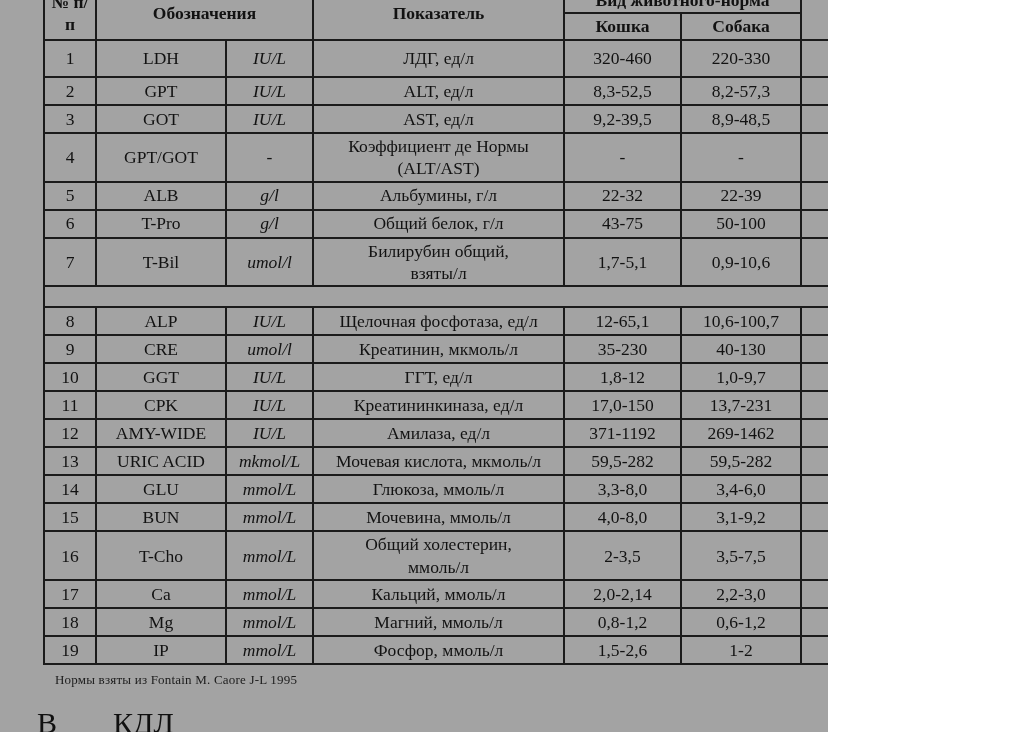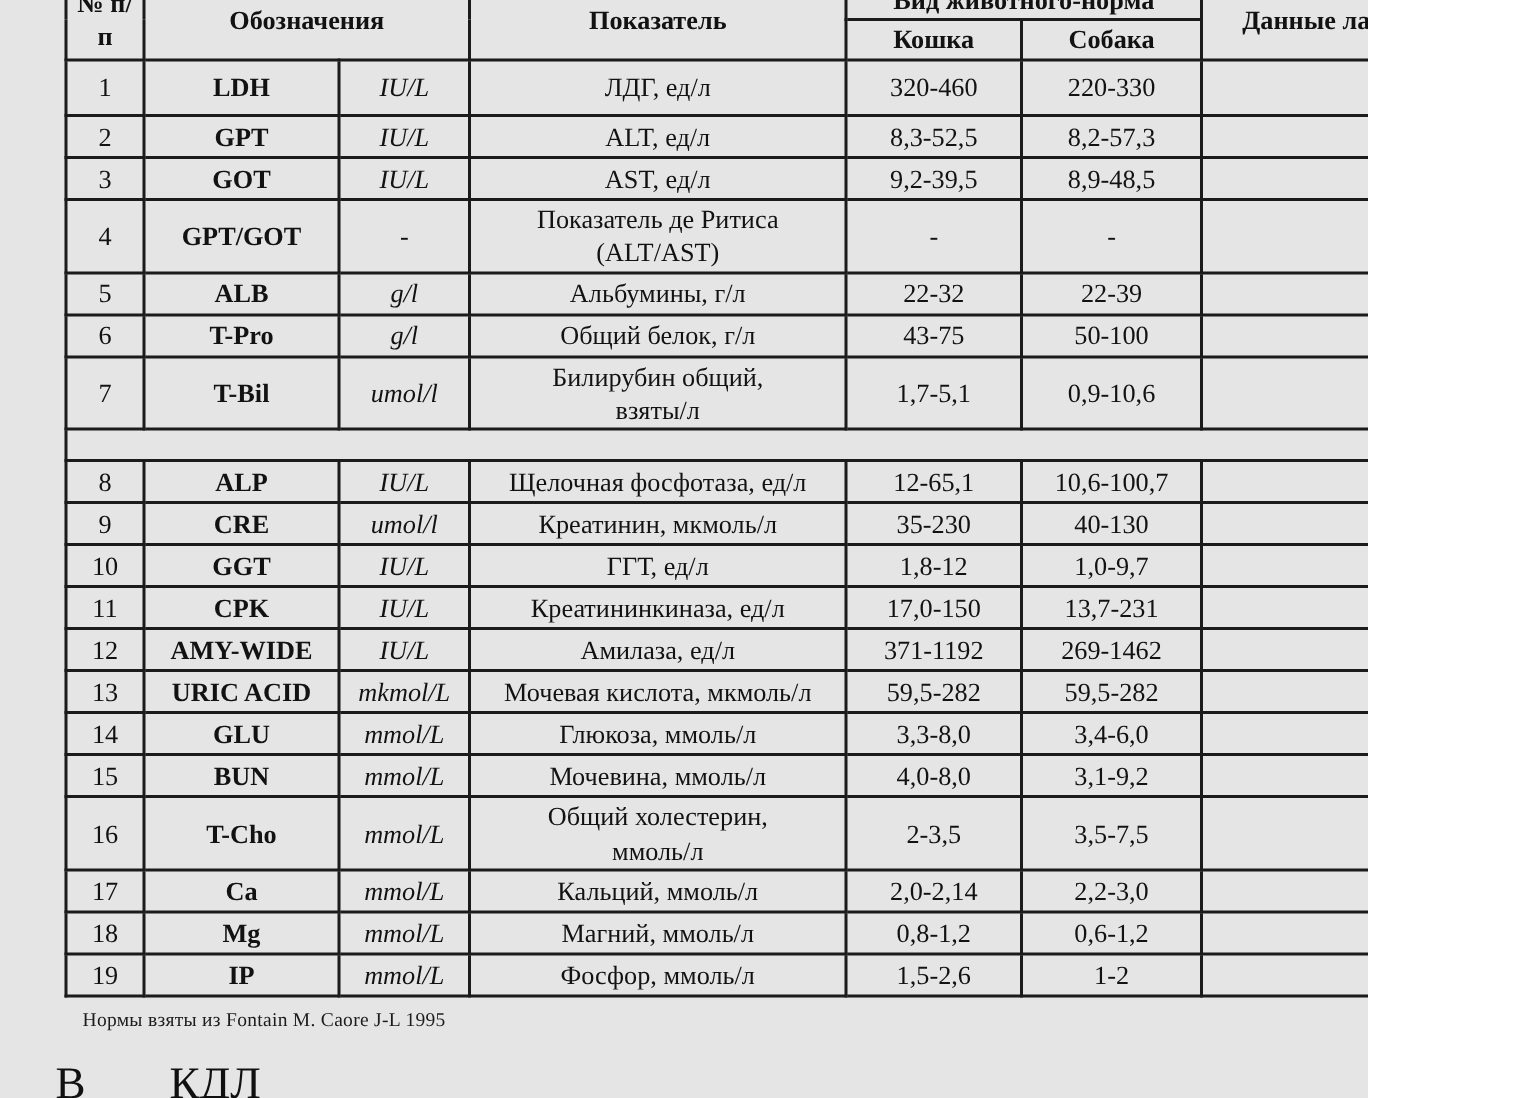--- a/index.html
+++ b/index.html
@@ -3,43 +3,43 @@
 <meta charset="utf-8">
 <style>
   * { margin: 0; padding: 0; box-sizing: border-box; }
   html, body { background: #ffffff; }
   body {
     width: 1010px; height: 732px; overflow: hidden;
     font-family: "Liberation Serif", serif;
     color: #121212;
   }
   .page {
-    position: relative; width: 912px; height: 732px;
-    overflow: hidden; background: #e5e5e5;
+    position: relative; width: 828px; height: 732px;
+    overflow: hidden; background: #a3a3a3;
   }
   
   .content { position: absolute; top: -14px; left: 43px; width: 1040px; }
 
   table.ref-table {
     border-collapse: collapse; table-layout: fixed; width: 979px;
   }
   .ref-table th, .ref-table td {
     border: 2px solid #1b1b1b;
     vertical-align: middle; text-align: center;
     padding: 1px 4px;
     font-size: 17.5px; line-height: 1.28;
     overflow: hidden;
   }
   .ref-table th { font-weight: bold; padding: 1px 2px; }
   .hrow1 { height: 26px; }
   .hrow2 { height: 26px; }
   tbody td { height: 28px; }
   tbody tr:first-child td { height: 37px; }
   .cell-num { font-size: 16.5px; }
-  .cell-abbr { font-weight: bold; border-radius: 15px; }
+  .cell-abbr { font-weight: normal; border-radius: 15px; }
   .cell-unit { padding: 1px 1px; font-style: italic; }
   .cell-indicator { text-align: left; padding-left: 7px; white-space: pre-line; }
   .divider-cell { height: 21px; }
 
   .footnote {
     margin: 7px 0 0 12px;
     font-size: 13px; letter-spacing: 0.2px; color: #1c1c1c;
   }
   .partial-heading {
     margin: 17px 0 0 -6px;
@@ -101,21 +101,21 @@
             <td class="cell-unit">IU/L</td>
             <td class="cell-indicator">AST, ед/л</td>
             <td class="cell-cat">9,2-39,5</td>
             <td class="cell-dog">8,9-48,5</td>
             <td class="cell-lab"></td>
           </tr>
           <tr>
             <td class="cell-num">4</td>
             <td class="cell-abbr">GPT/GOT</td>
             <td class="cell-unit">-</td>
-            <td class="cell-indicator">Показатель де Ритиса
+            <td class="cell-indicator">Коэффициент де Нормы
 (ALT/AST)</td>
             <td class="cell-cat">-</td>
             <td class="cell-dog">-</td>
             <td class="cell-lab"></td>
           </tr>
           <tr>
             <td class="cell-num">5</td>
             <td class="cell-abbr">ALB</td>
             <td class="cell-unit">g/l</td>
             <td class="cell-indicator">Альбумины, г/л</td>

